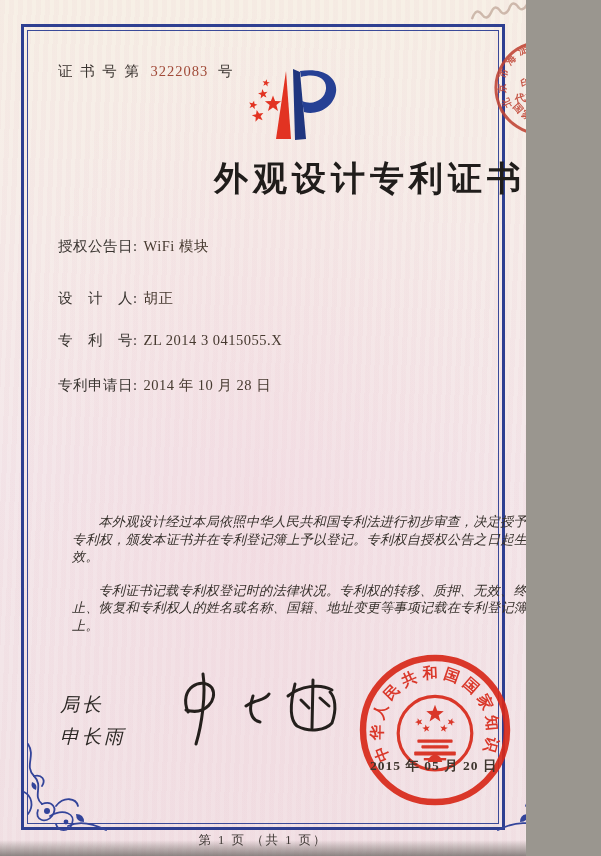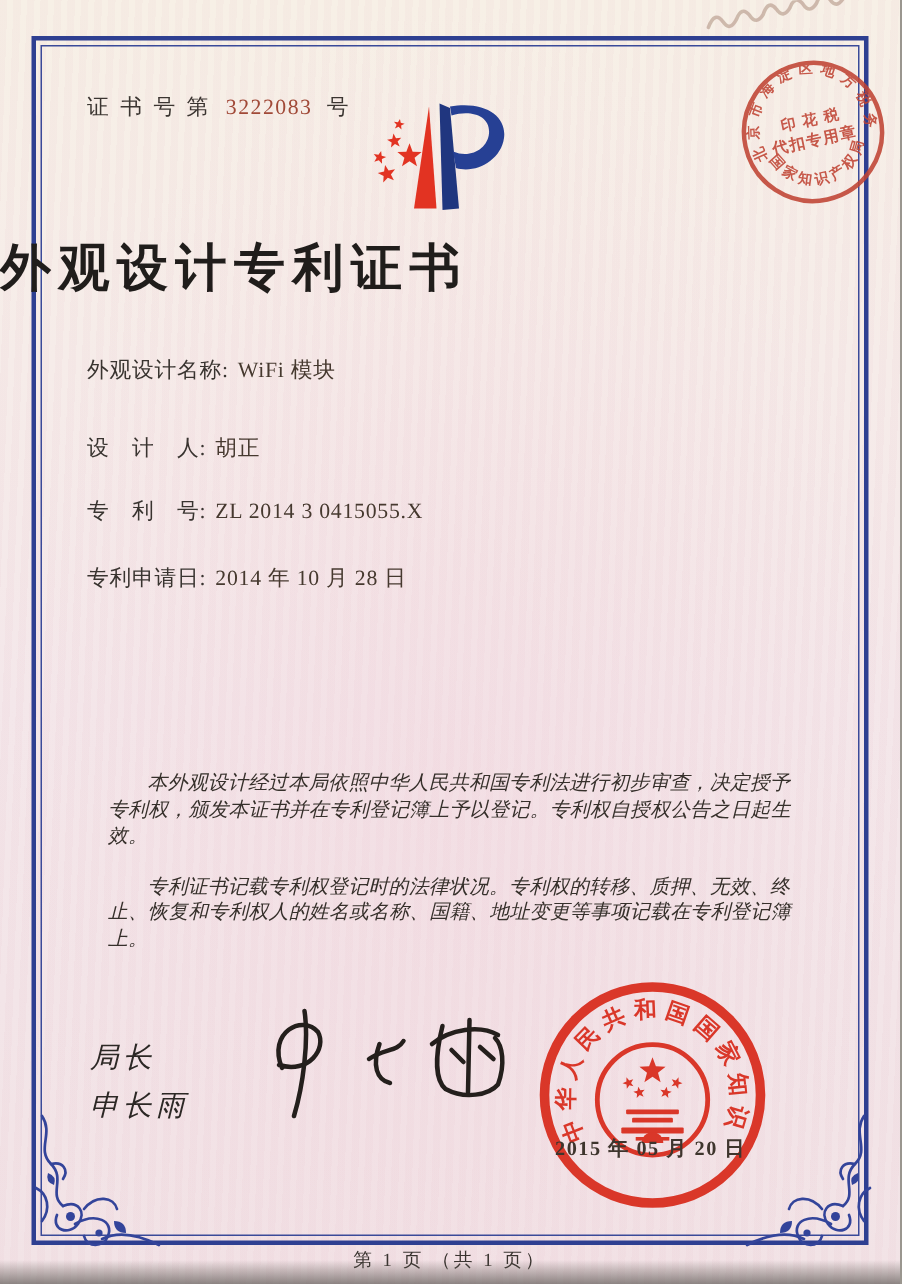--- a/index.html
+++ b/index.html
@@ -1,29 +1,29 @@
 <!DOCTYPE html>
 <html><head>
 <meta charset="utf-8">
 <style>
   html,body{margin:0;padding:0;background:#9a968f;}
   .page{
-    position:relative;width:600px;height:856px;overflow:hidden;
+    position:relative;width:526px;height:856px;overflow:hidden;
     background:
       radial-gradient(ellipse at 50% 62%, rgba(241,206,217,.30), rgba(241,206,217,0) 70%),
       repeating-linear-gradient(92deg, rgba(221,168,184,.07) 0 5px, rgba(255,255,255,0) 5px 9px),
       linear-gradient(180deg,#f7f0e6 0%,#f6ece9 28%,#f4e7ea 55%,#f2e3e6 100%);
     font-family:"Liberation Serif","DejaVu Serif",serif;color:#2f2b28;
   }
   .border-outer{position:absolute;left:21px;top:24px;right:21px;bottom:26px;border:3px solid #2e3f91;}
   .border-inner{position:absolute;left:27px;top:30px;right:27px;bottom:32px;border:1px solid #3a4a99;}
   .abs{position:absolute;}
   .certno{left:58px;top:62px;font-size:14.5px;letter-spacing:2px;color:#3b3531;}
   .certno .num{color:#a14a38;letter-spacing:1px;padding:0 4px;}
-  .doc-title{left:0;right:0;top:156px;text-align:left;font-size:34px;font-weight:700;
+  .doc-title{left:0;right:0;top:156px;text-align:right;font-size:34px;font-weight:700;
     letter-spacing:5px;color:#201d1b;}
   .field-row{left:58px;font-size:14.5px;letter-spacing:.5px;color:#322d29;white-space:nowrap;}
   .field-row .lbl{color:#393430;}
   .field-row .val{color:#46392f;padding-left:6px;}
   .bodytext{left:56px;width:492px;top:497px;font-size:13.2px;line-height:17.6px;
     color:#36302b;font-style:italic;}
   .bodytext p{margin:16px;text-indent:2em;letter-spacing:.2px;}
   .sig-block{left:60px;font-size:19px;letter-spacing:3px;color:#2c2825;font-style:italic;}
   .footer{left:0;right:0;top:832px;text-align:center;font-size:12.5px;letter-spacing:2px;color:#3a3430;}
   .seal-date{left:370px;top:757px;font-size:13.5px;font-weight:700;letter-spacing:1px;color:#3e352d;z-index:6;}
@@ -73,21 +73,21 @@
     <text font-size="9.5" fill="#c04434" letter-spacing="2.5" font-weight="700" font-family="'Liberation Serif',serif">
       <textPath href="#taxBot">国家知识产权局</textPath>
     </text>
     <text x="50" y="45" text-anchor="middle" font-size="10" fill="#c04434" font-weight="700" letter-spacing="1" font-family="'Liberation Serif',serif">印 花 税</text>
     <text x="50" y="59" text-anchor="middle" font-size="10.5" fill="#c04434" font-weight="700" letter-spacing="1" font-family="'Liberation Serif',serif">代扣专用章</text>
   </svg>
 
   <div class="abs doc-title">外观设计专利证书</div>
 
   <div class="abs field-row" style="top:237px">
-    <span class="lbl">外观设计名称:</span><span class="val">WiFi 模块</span>
+    <span class="lbl">授权公告日:</span><span class="val">WiFi 模块</span>
   </div>
   <div class="abs field-row" style="top:289px">
     <span class="lbl">设　计　人:</span><span class="val">胡正</span>
   </div>
   <div class="abs field-row" style="top:331px">
     <span class="lbl">专　利　号:</span><span class="val">ZL 2014 3 0415055.X</span>
   </div>
   <div class="abs field-row" style="top:376px">
     <span class="lbl">专利申请日:</span><span class="val">2014 年 10 月 28 日</span>
   </div>

